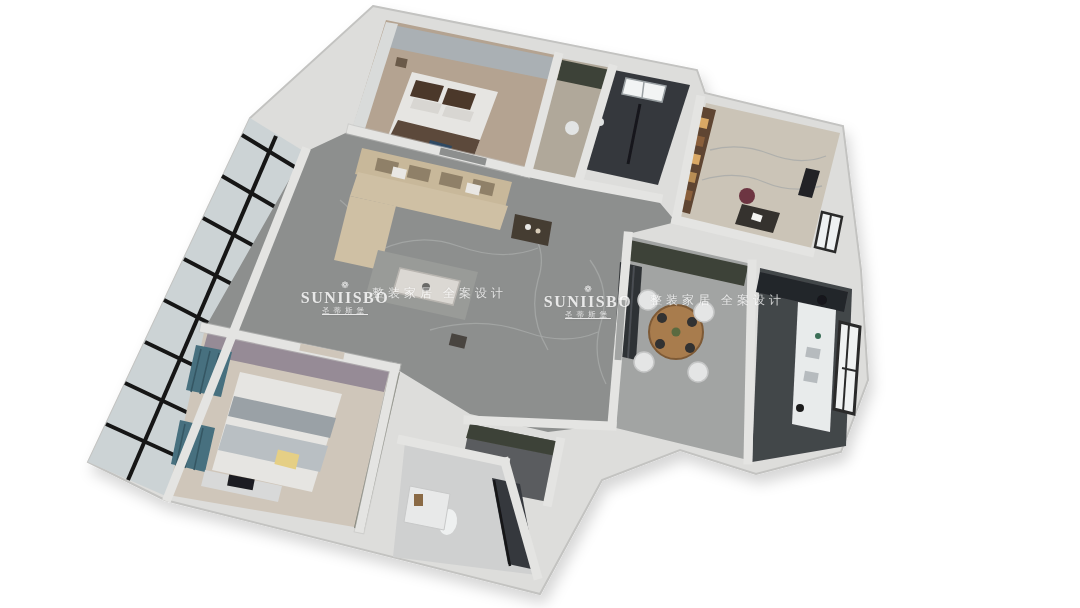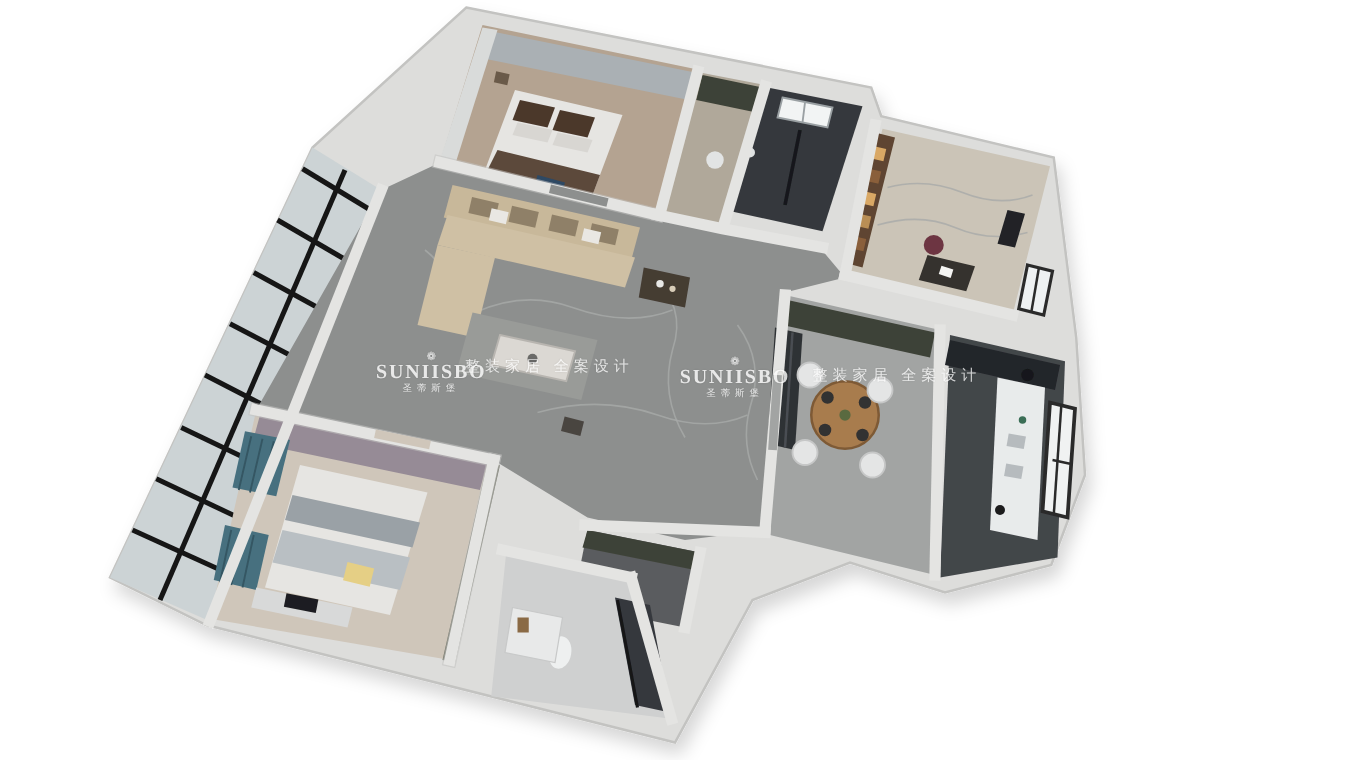--- a/index.html
+++ b/index.html
@@ -17,21 +17,21 @@
   #plan{position:absolute;left:0;top:0;}
   .slab{fill:var(--slab);stroke:var(--wall-shadow);stroke-width:2;}
   .wall{stroke:var(--wall);stroke-width:9;fill:none;stroke-linecap:square;}
   .wallshadow{stroke:var(--wall-shadow);stroke-width:11;fill:none;stroke-linecap:square;opacity:.55;}
   .marble{fill:var(--marble);}
   .vein{stroke:var(--marble-vein);stroke-width:1.3;fill:none;opacity:.8;}
   .wm{position:absolute;color:var(--watermark);opacity:.8;text-align:center;line-height:1.05;
       text-shadow:0 0 2px rgba(0,0,0,.15);}
   .wm .orn{display:block;font-size:9px;letter-spacing:0;}
   .wm .bname{display:block;font-size:16px;letter-spacing:1.5px;font-weight:bold;}
-  .wm .bcn{display:block;font-size:7.5px;letter-spacing:4px;}
+  .wm .bcn{display:block;font-size:7.5px;letter-spacing:4px;text-decoration:underline;}
   .wm-tag{position:absolute;color:var(--watermark);opacity:.75;font-size:12px;
           letter-spacing:4px;white-space:nowrap;text-shadow:0 0 2px rgba(0,0,0,.15);}
 </style>
 </head>
 <body>
 
 <div id="stage">
 
 <svg id="plan" width="1080" height="608" viewBox="0 0 1080 608">
   <defs>

